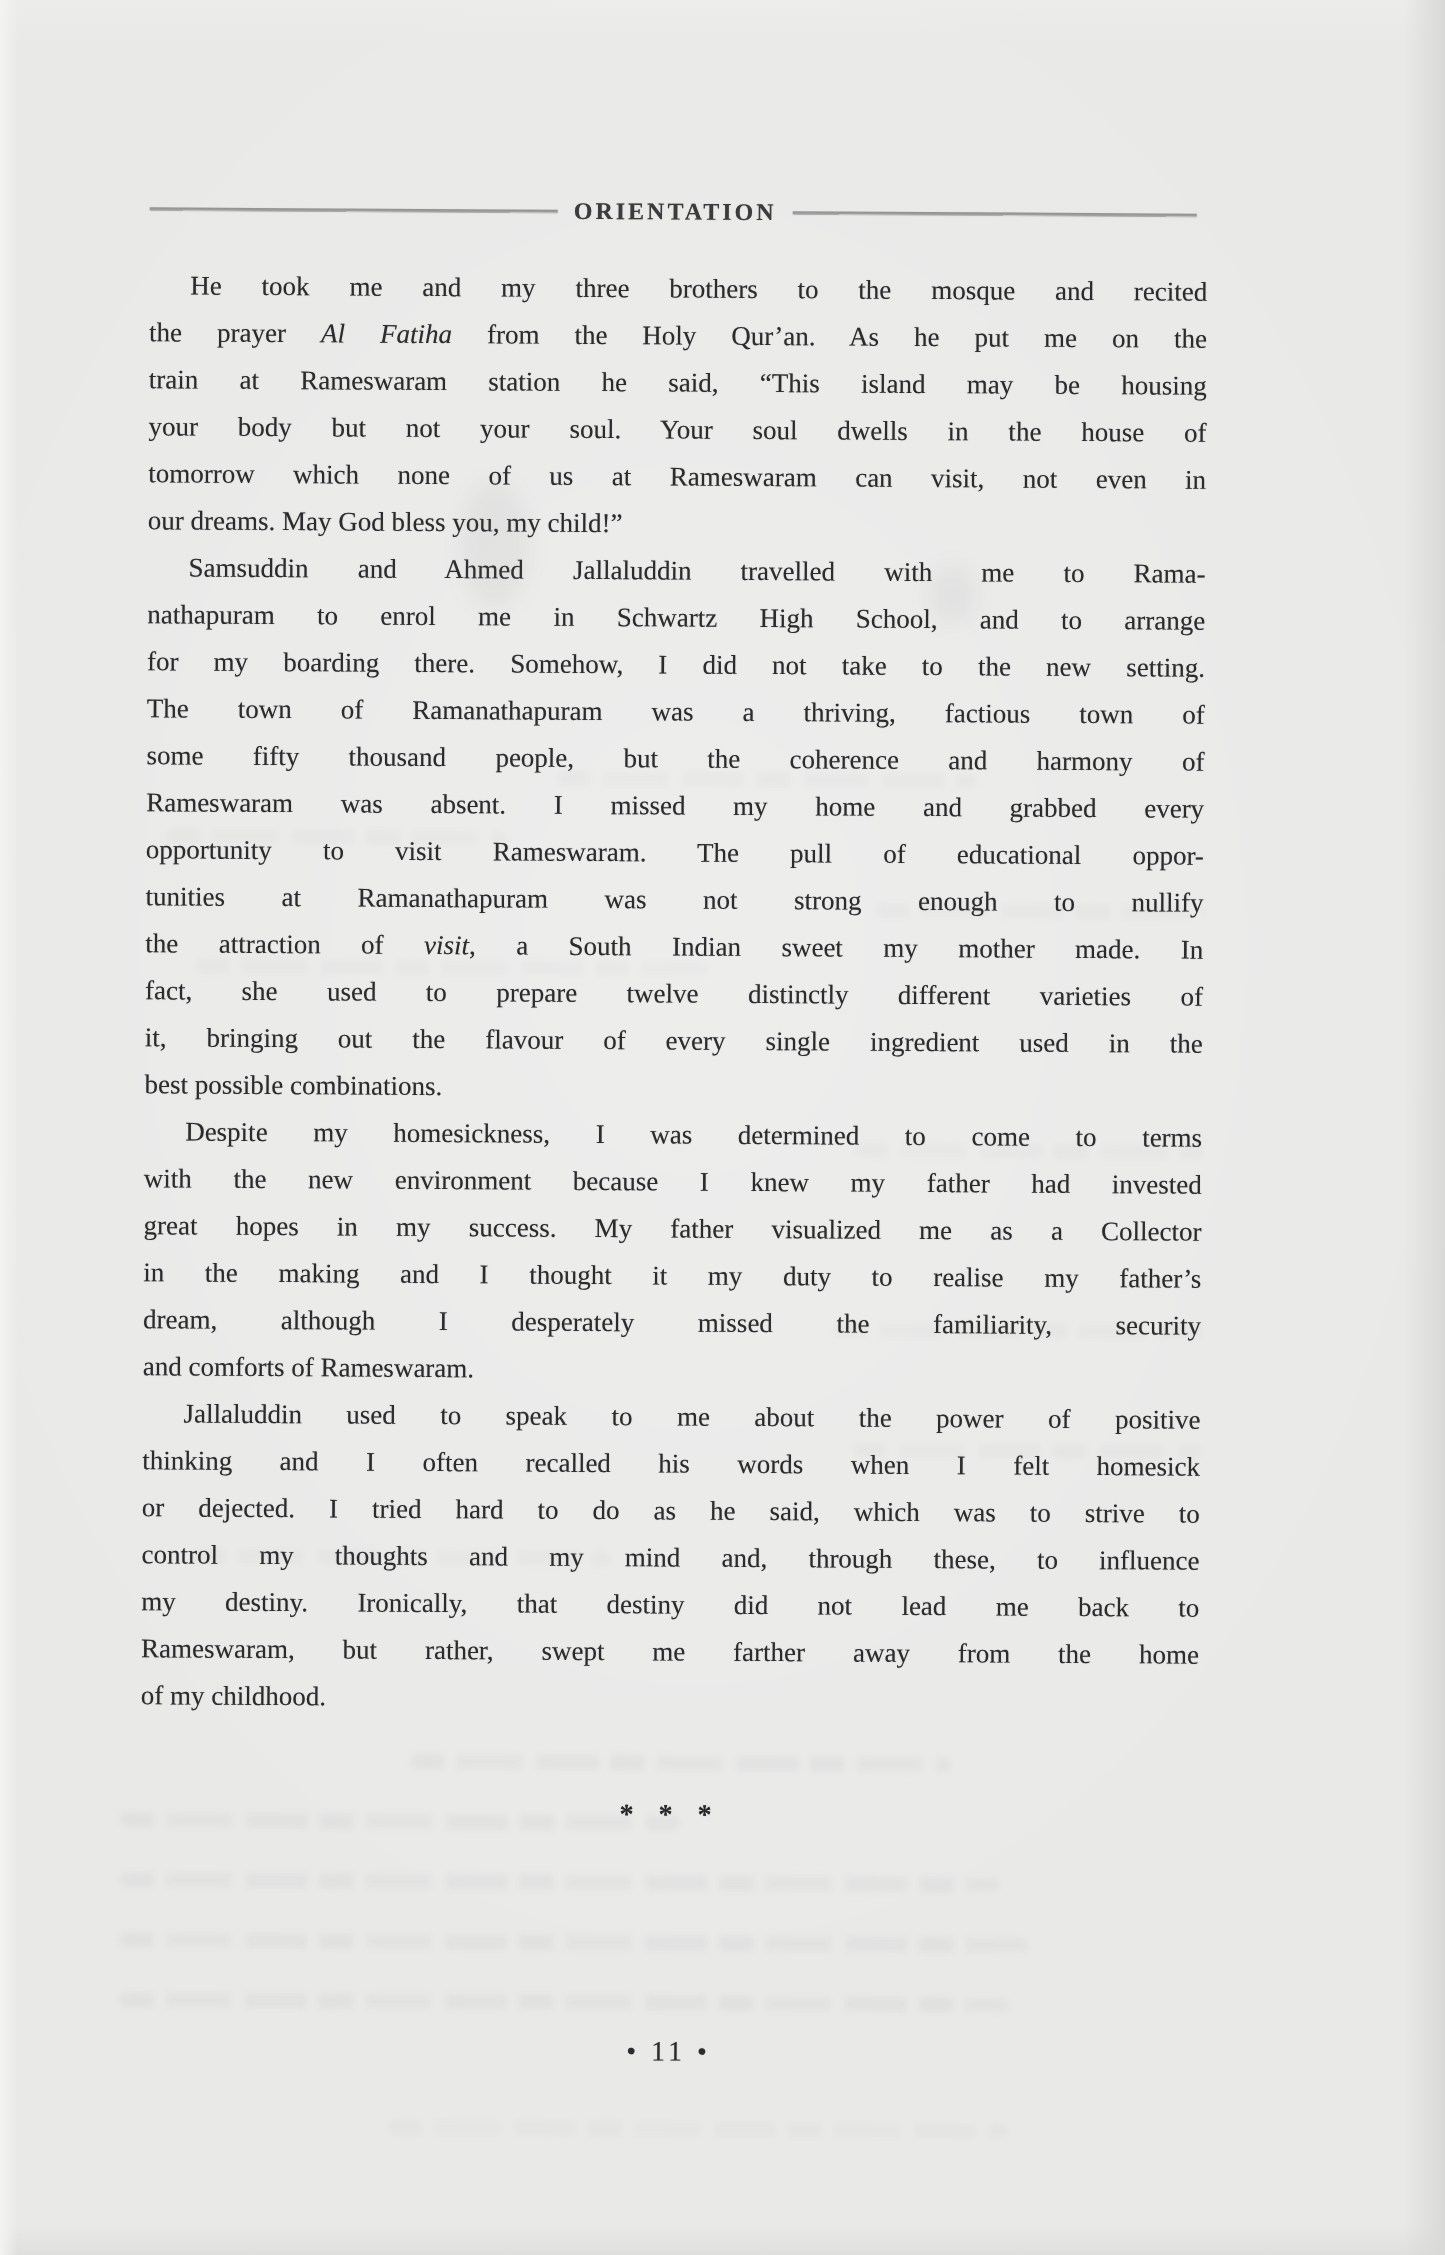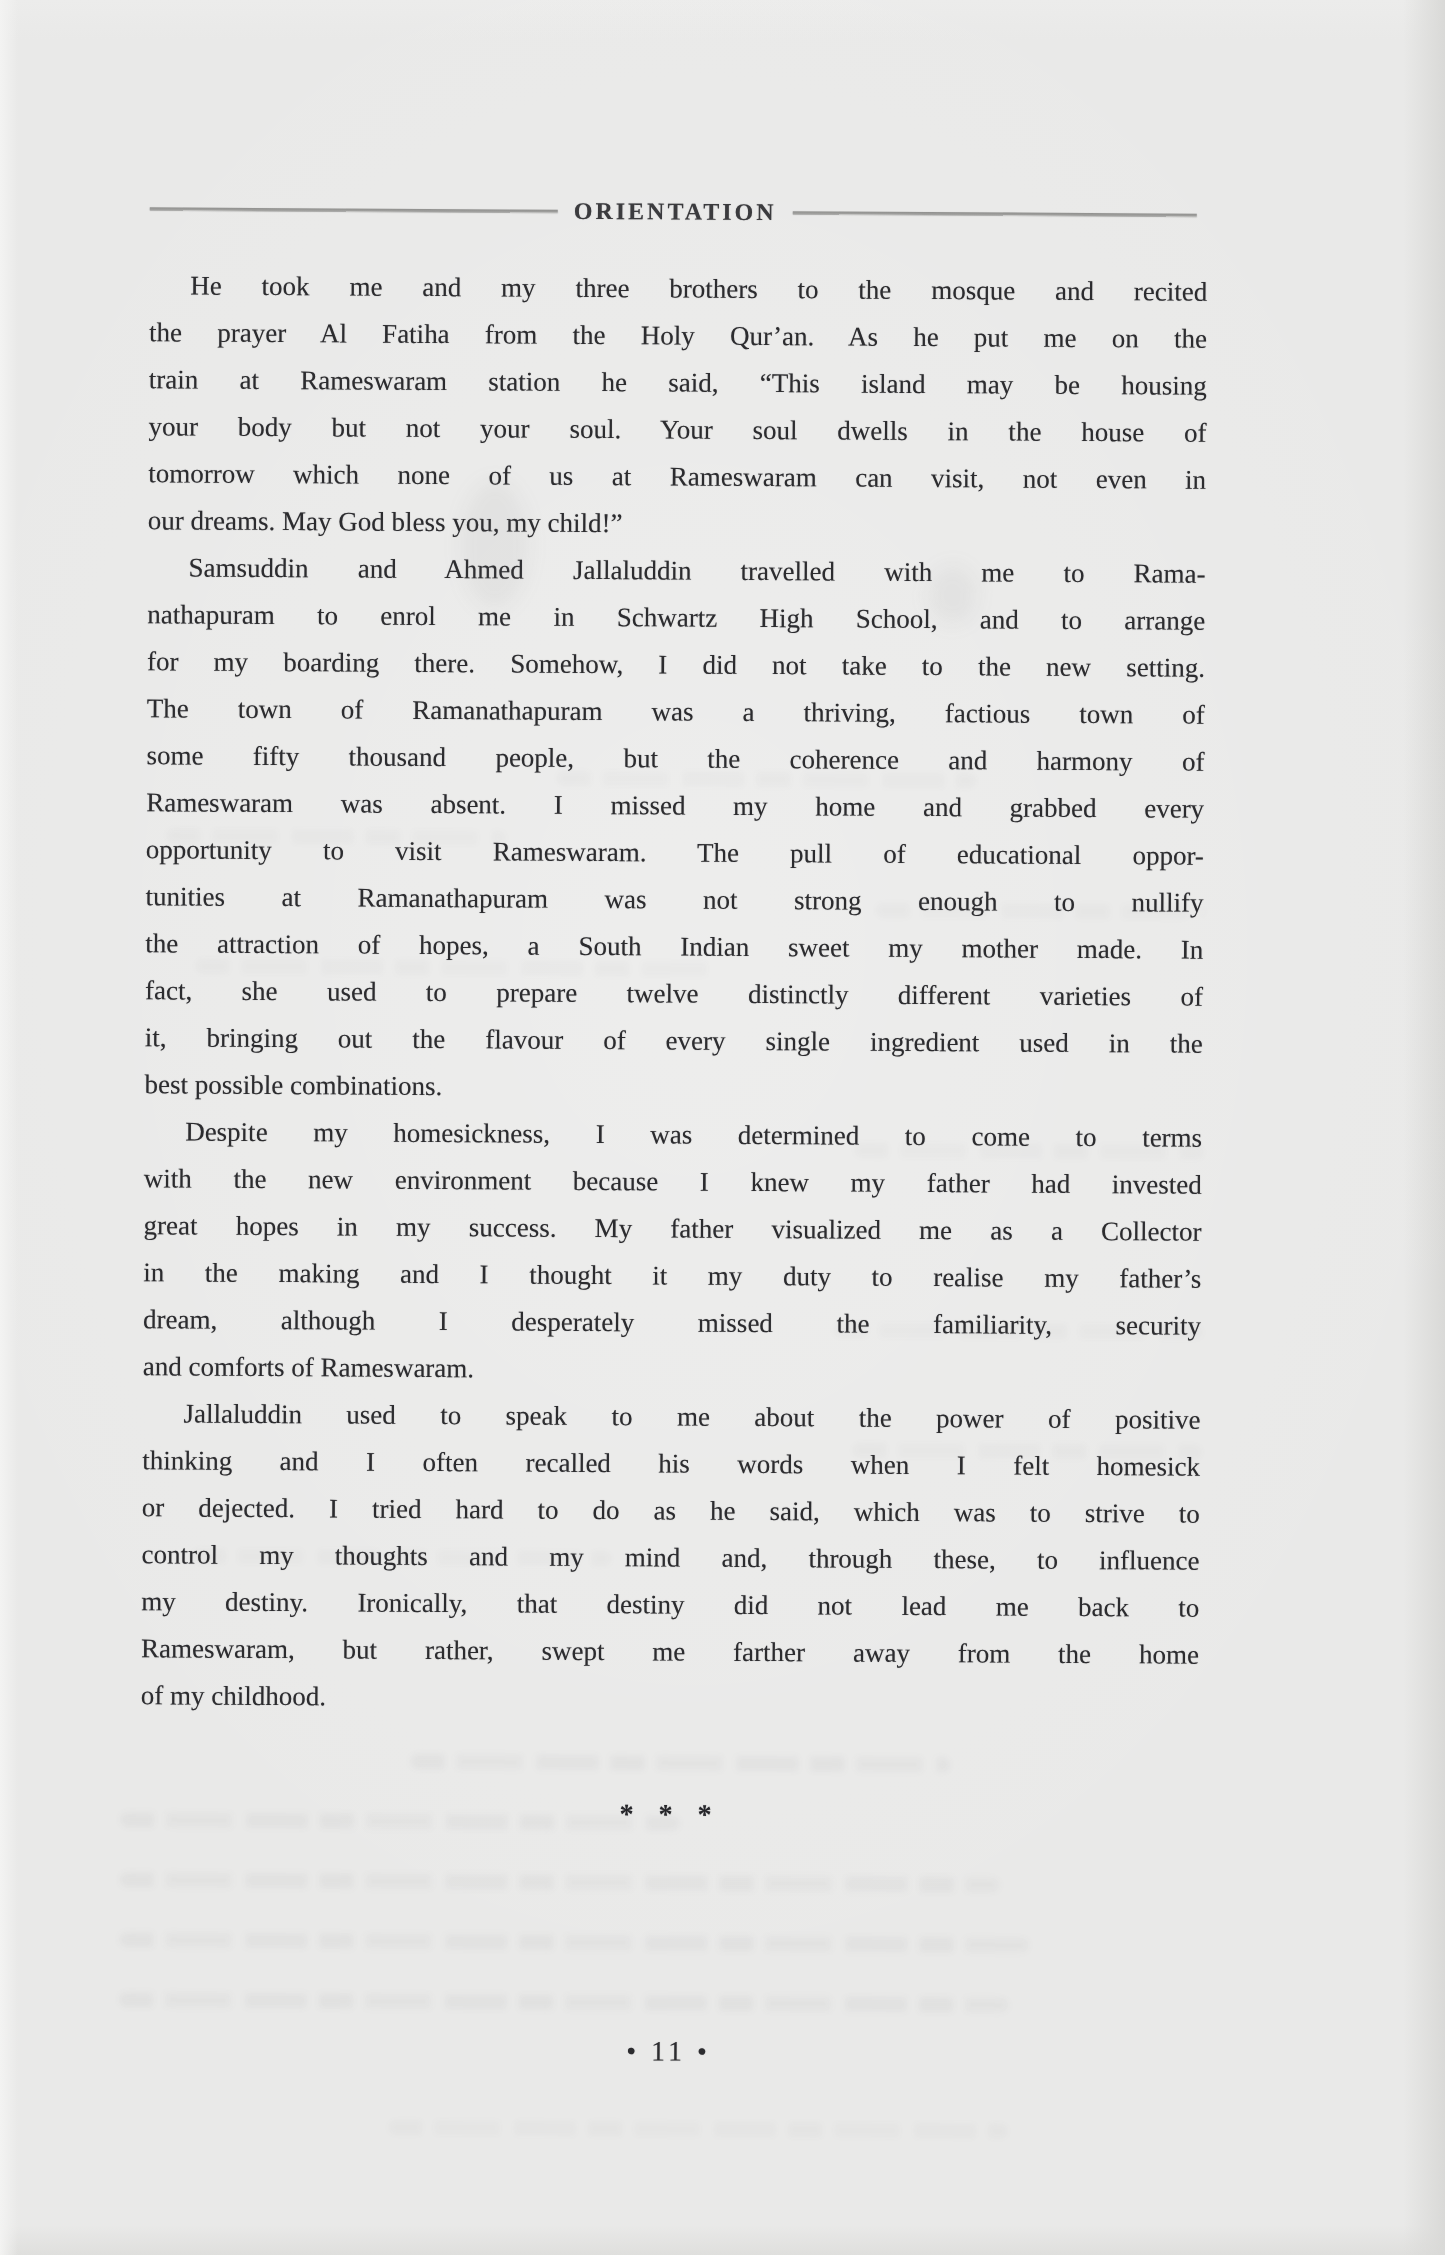--- a/index.html
+++ b/index.html
@@ -54,21 +54,21 @@
   .text-line {
     height: 47px; line-height: 47px;
     text-align: justify;
     text-align-last: justify;
     white-space: nowrap; 
     overflow: visible;
   }
   .text-line { white-space: normal; }
   .text-line.first { text-indent: 41px; }
   .text-line.last { text-align-last: left; }
-  .it { }
+  .it { font-style: italic; }
   
   .separator {
     position: absolute; left: 150px; top: 1795px; width: 1060px;
     text-align: center;
     font-size: 28px; font-weight: bold; letter-spacing: 9px;
     color: #26262a;
   }
   .page-number {
     position: absolute; left: 150px; top: 2032px; width: 1060px;
     text-align: center;
@@ -119,21 +119,21 @@
       </div>
       <div class="paragraph">
         <div class="text-line first"><span>Samsuddin and Ahmed Jallaluddin travelled with me to Rama-</span></div>
         <div class="text-line"><span>nathapuram to enrol me in Schwartz High School, and to arrange</span></div>
         <div class="text-line"><span>for my boarding there. Somehow, I did not take to the new setting.</span></div>
         <div class="text-line"><span>The town of Ramanathapuram was a thriving, factious town of</span></div>
         <div class="text-line"><span>some fifty thousand people, but the coherence and harmony of</span></div>
         <div class="text-line"><span>Rameswaram was absent. I missed my home and grabbed every</span></div>
         <div class="text-line"><span>opportunity to visit Rameswaram. The pull of educational oppor-</span></div>
         <div class="text-line"><span>tunities at Ramanathapuram was not strong enough to nullify</span></div>
-        <div class="text-line"><span>the attraction of </span><span class="it">hopes</span><span>, a South Indian sweet my mother made. In</span></div>
+        <div class="text-line"><span>the attraction of </span><span class="it">visit</span><span>, a South Indian sweet my mother made. In</span></div>
         <div class="text-line"><span>fact, she used to prepare twelve distinctly different varieties of</span></div>
         <div class="text-line"><span>it, bringing out the flavour of every single ingredient used in the</span></div>
         <div class="text-line last"><span>best possible combinations.</span></div>
       </div>
       <div class="paragraph">
         <div class="text-line first"><span>Despite my homesickness, I was determined to come to terms</span></div>
         <div class="text-line"><span>with the new environment because I knew my father had invested</span></div>
         <div class="text-line"><span>great hopes in my success. My father visualized me as a Collector</span></div>
         <div class="text-line"><span>in the making and I thought it my duty to realise my father’s</span></div>
         <div class="text-line"><span>dream, although I desperately missed the familiarity, security</span></div>

